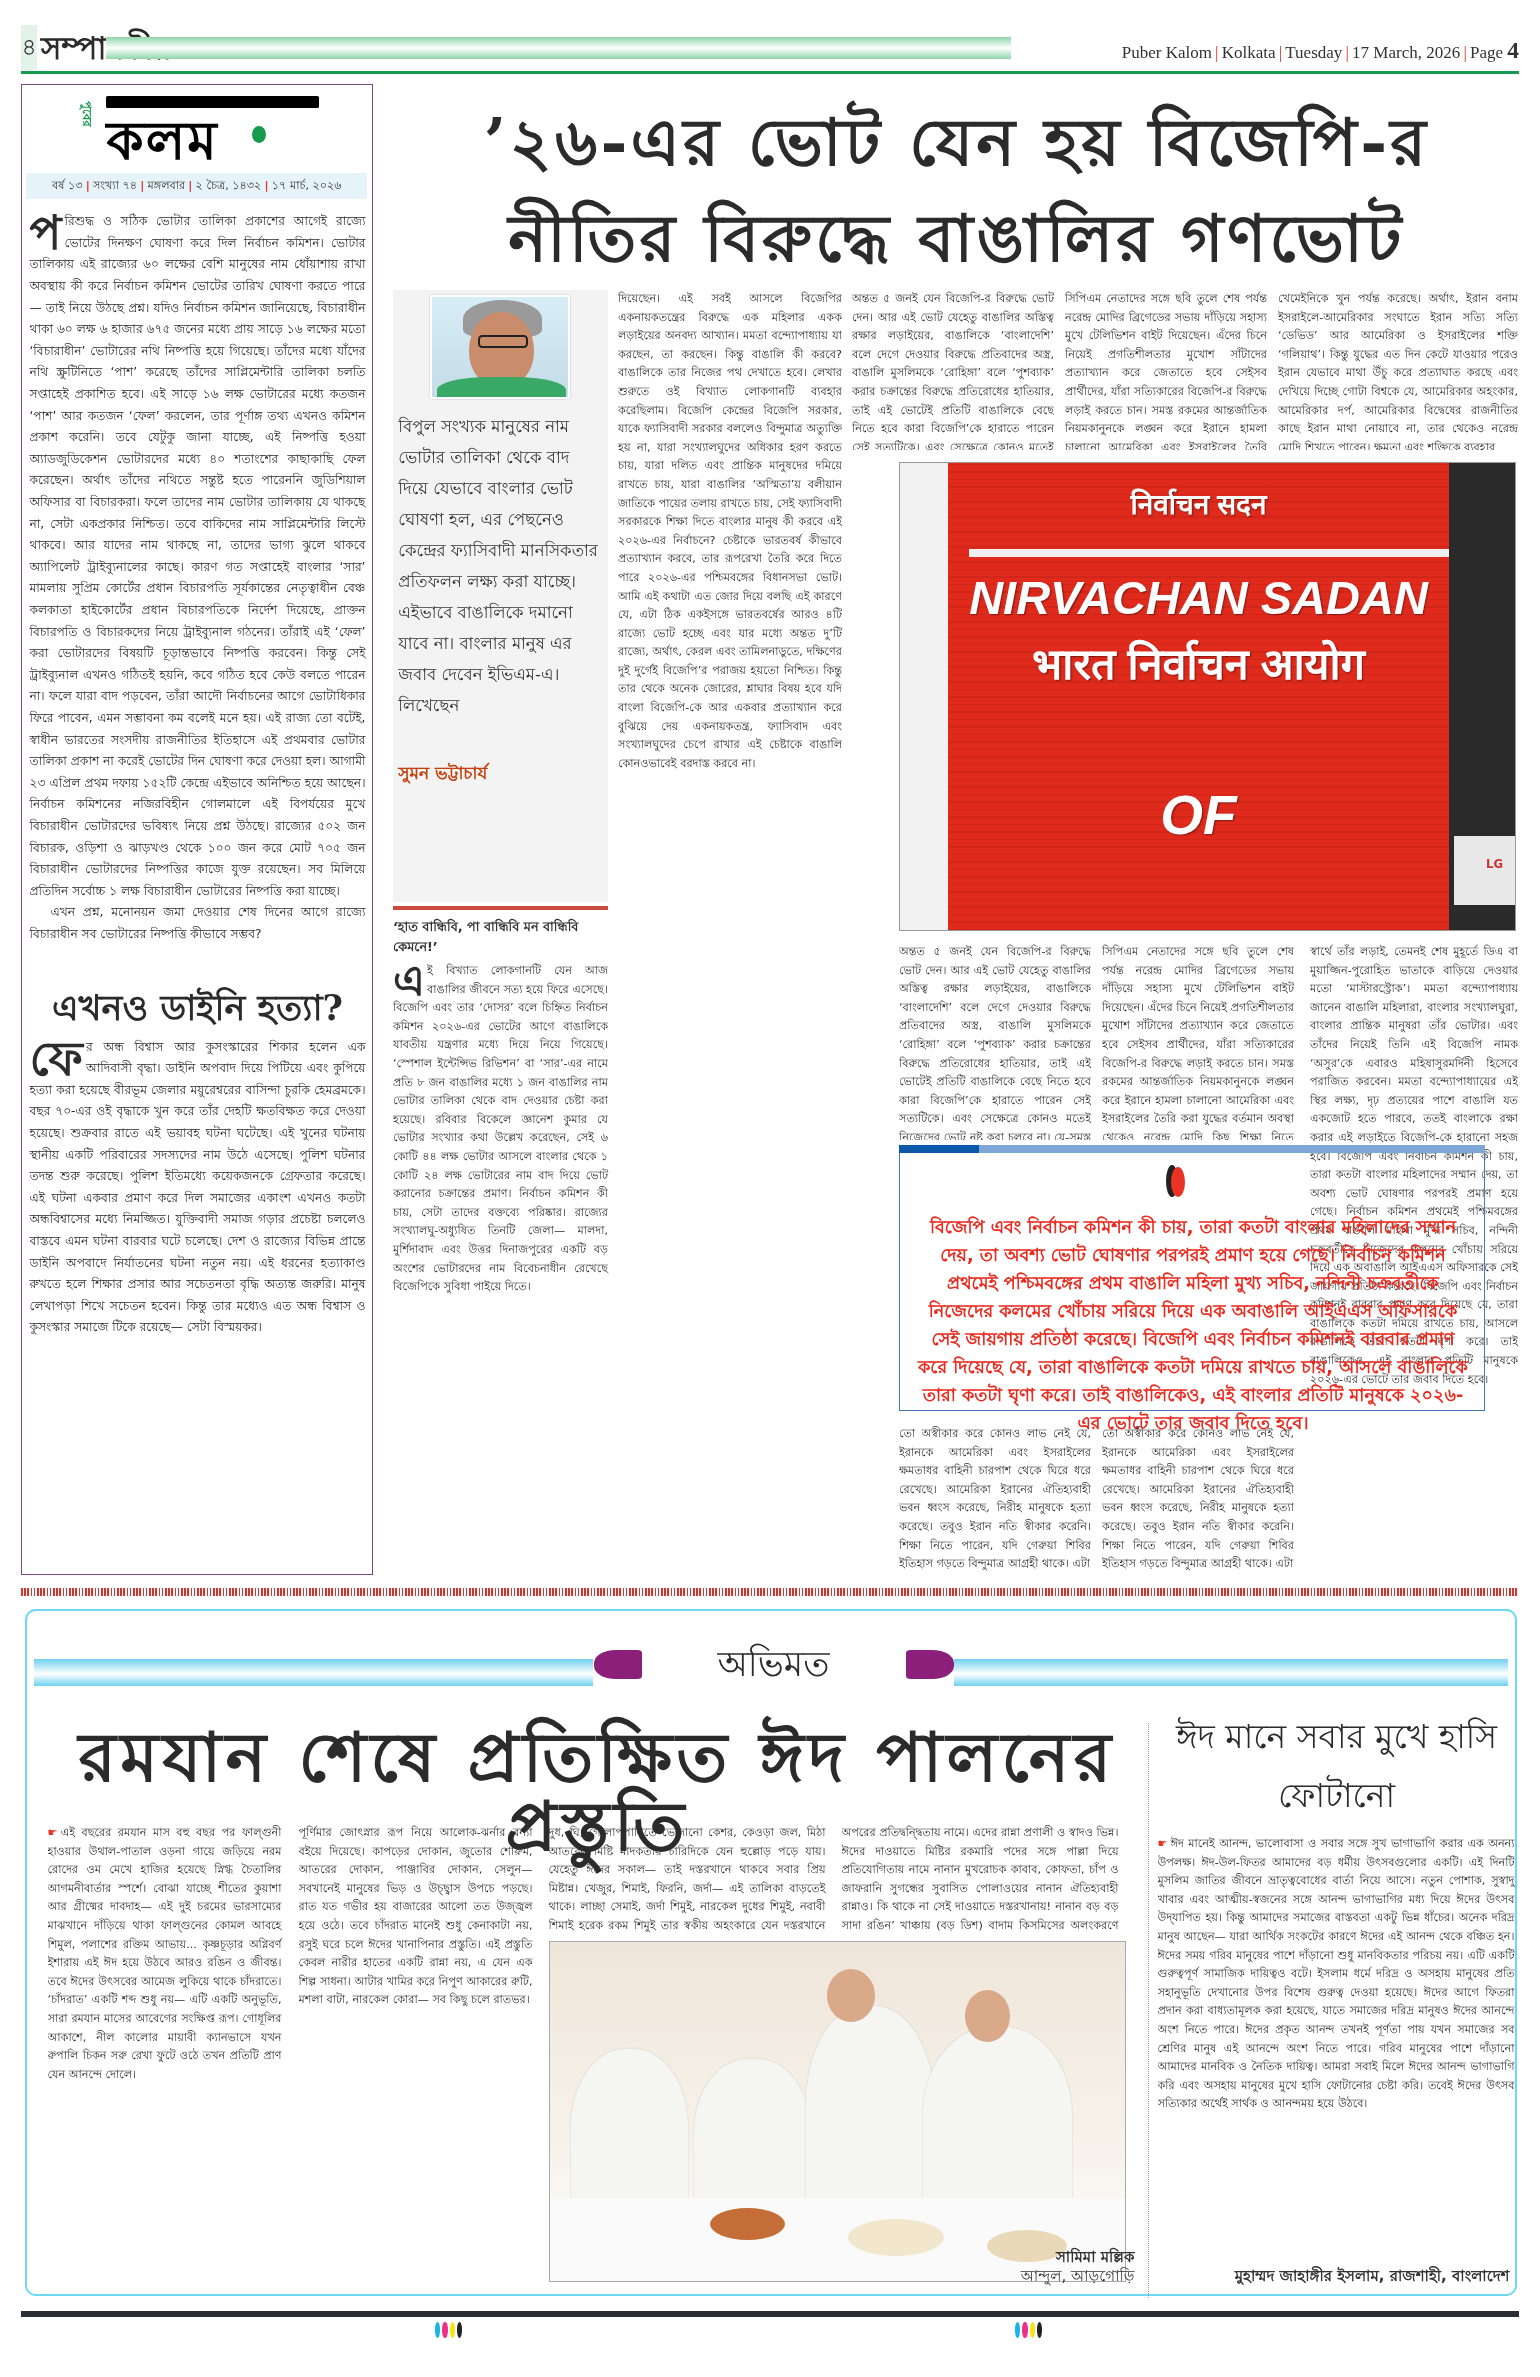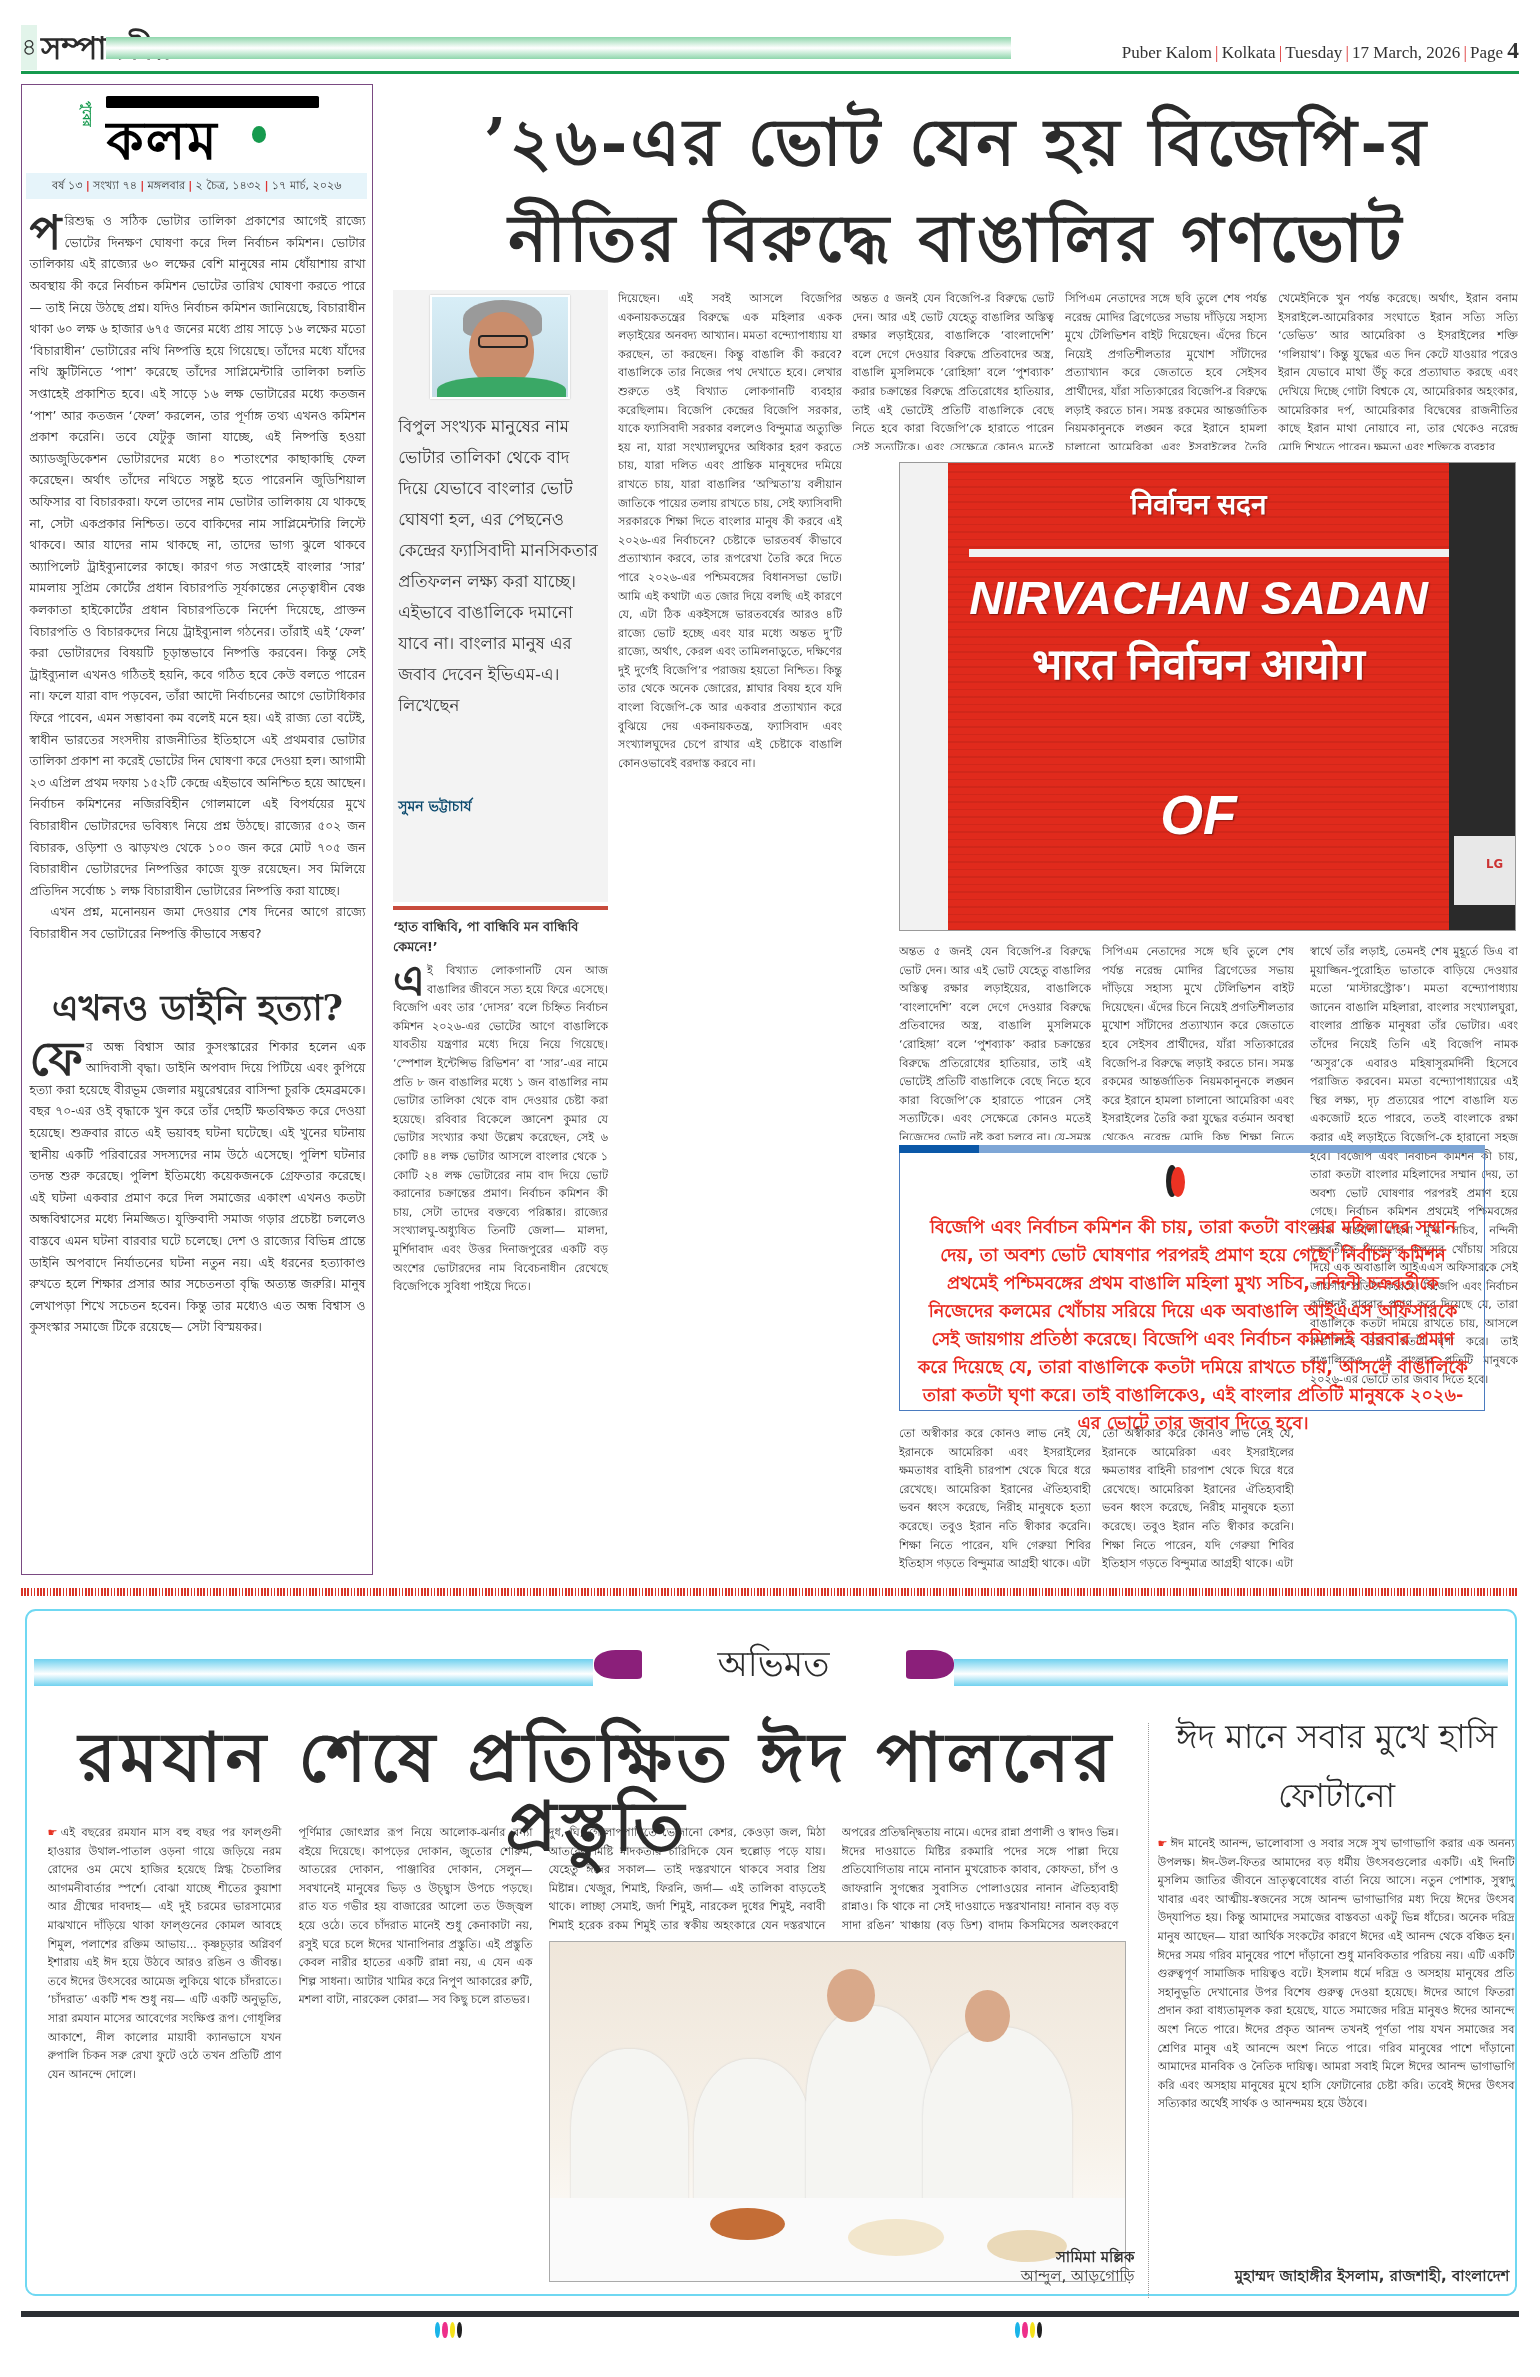--- a/index.html
+++ b/index.html
@@ -31,21 +31,21 @@
 
   .main-headline { position: absolute; left: 394px; top: 94px; width: 1125px; font-family: "DejaVu Serif", serif; font-weight: bold; font-size: 65px; line-height: 96px; text-align: center; color: #2b2b2b; letter-spacing: 3.2px; }
 
   .author-box { position: absolute; left: 393px; top: 290px; width: 215px; height: 612px; background: #f3f3f3; }
   .author-photo { position: absolute; left: 37px; top: 5.3px; width: 140px; height: 104px; border: 2.1px solid #fff; box-shadow: 0 0 1.6px #bbb; overflow: hidden; background: linear-gradient(#d8eef7, #c4dce6); }
   .author-photo .face { position: absolute; left: 37px; top: 15px; width: 65px; height: 75px; border-radius: 50% 50% 46% 46%; background: #c98d6c; }
   .author-photo .hair { position: absolute; left: 31px; top: 3.2px; width: 79px; height: 37px; border-radius: 50% 50% 20% 20%; background: #9a9a9a; }
   .author-photo .glasses { position: absolute; left: 46px; top: 38px; width: 50px; height: 12.8px; border: 2.1px solid #222; border-radius: 4.3px; }
   .author-photo .shirt { position: absolute; left: 5.3px; top: 80px; width: 129px; height: 32px; border-radius: 40% 40% 0 0; background: #3aa866; }
   .author-blurb { position: absolute; left: 5.3px; top: 121px; width: 205px; font-size: 16.5px; line-height: 31px; color: #333; }
-  .author-name { position: absolute; left: 5.3px; top: 470px; font-size: 14px; font-weight: bold; color: #0c4a6e; margin-top: 35px; }
+  .author-name { position: absolute; left: 5.3px; top: 470px; font-size: 17px; font-weight: bold; color: #c2410c; }
   .red-rule { position: absolute; left: 393px; top: 906px; width: 215px; height: 4.3px; background: #c84b3c; }
   .quote-title { position: absolute; left: 393px; top: 917px; width: 215px; font-size: 12.8px; font-weight: bold; line-height: 20px; color: #333; }
 
   .col { position: absolute; }
   .ec-image { position: absolute; left: 899px; top: 462px; width: 617px; height: 469px; background: #e02a1c; border: 0.5px solid #999; overflow: hidden; }
   .ec-image .brick { position: absolute; inset: 0; background: repeating-linear-gradient(0deg, rgba(0,0,0,0.07) 0 1.1px, transparent 1.1px 7.5px); }
   .ec-image .pillar { position: absolute; left: 0; top: 0; width: 48px; height: 469px; background: #f2f2f2; }
   .ec-image .ledge { position: absolute; left: 69px; top: 86px; width: 547px; height: 7.5px; background: #f0f0f0; }
   .ec-image .window { position: absolute; left: 549px; top: 0; width: 69px; height: 469px; background: #2a2a2a; }
   .ec-image .ac { position: absolute; left: 554px; top: 373px; width: 63px; height: 69px; background: #e8e8e8; }

